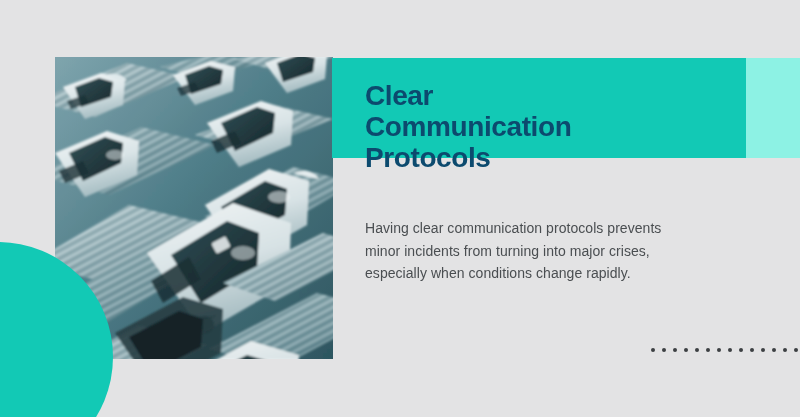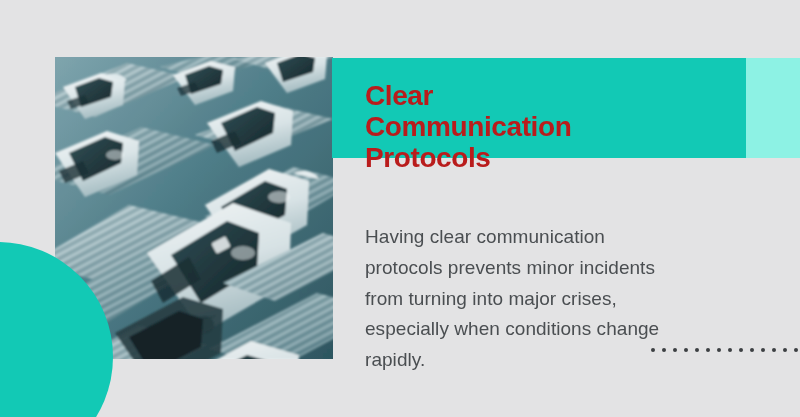--- a/index.html
+++ b/index.html
@@ -64,36 +64,36 @@
   }
   .title {
     position: absolute;
     left: 365px;
     top: 58px;
     width: 400px;
     height: 100px;
     display: flex;
     flex-direction: column;
     justify-content: center;
-    color: #b91c1c;
+    color: #0c4a6e;
     font-size: 28px;
     font-weight: bold;
     line-height: 1.12;
     letter-spacing: -0.4px;
     white-space: pre-line;
   }
 
   
   .body-copy {
     position: absolute;
     left: 365px;
     top: 203px;
     width: 320px;
     color: #4a4e51;
-    font-size: 19px;
+    font-size: 14px;
     line-height: 1.62;
     letter-spacing: 0.05px;
   }
 
   
   .dot-row {
     position: absolute;
     left: 651px;
     top: 348px;
     display: flex;

